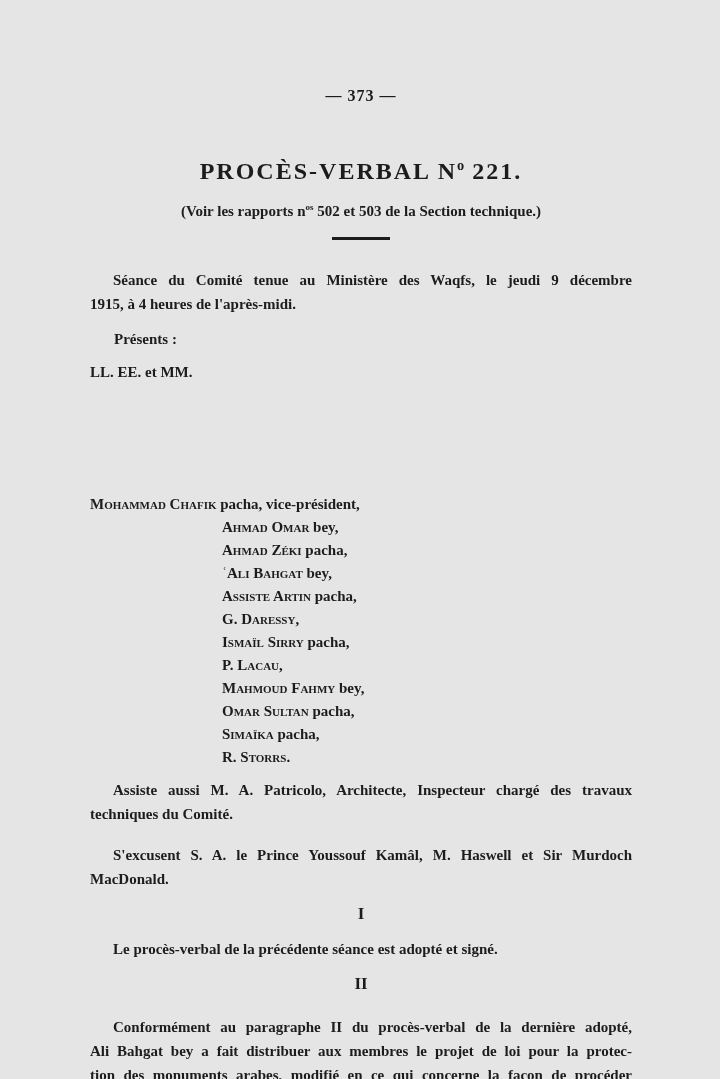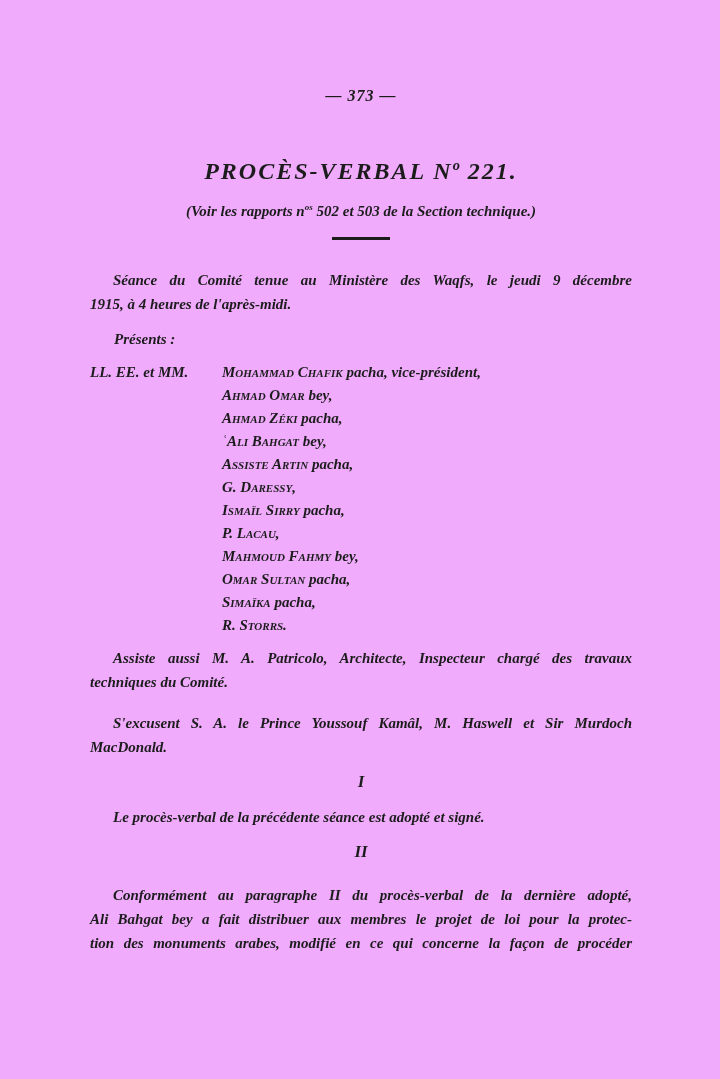--- a/index.html
+++ b/index.html
@@ -4,29 +4,28 @@
 <style>
   html, body {
     margin: 0;
     padding: 0;
     background: #ffffff;
   }
   .sheet {
     position: relative;
     width: 720px;
     height: 1079px;
-    background: #f0abfc;
+    background: #e5e5e5;
     overflow: hidden;
     box-sizing: border-box;
     padding: 86px 88px 0 90px;
     font-family: "Liberation Serif", "DejaVu Serif", serif;
     font-weight: bold;
     color: #1c1c1c;
     font-size: 15px;
-    font-style: italic;
   }
   .page-number {
     text-align: center;
     font-size: 16px;
     line-height: 20px;
     letter-spacing: 1px;
   }
   .doc-title {
     margin-top: 47px;
     text-align: center;
@@ -63,21 +62,21 @@
   .para-opening  { margin-top: 28px; }
   .presents-label {
     margin-top: 13px;
     padding-left: 24px;
     line-height: 20px;
   }
   .attendees {
     margin-top: 12px;
     line-height: 23px;
   }
-  .attendee-row { display: flex; }
+  .attendee-row { display: flex; flex-direction: column; }
   .attendee-row .prefix {
     flex: 0 0 132px;
   }
   .attendee-row.cont { padding-left: 132px; }
   .sc { font-variant-caps: small-caps; margin-top: 13px; }
   .para-assiste  { margin-top: 9px; }
   .para-excuses  { margin-top: 17px; }
   .section-heading {
     margin-top: 13px;
     text-align: center;

